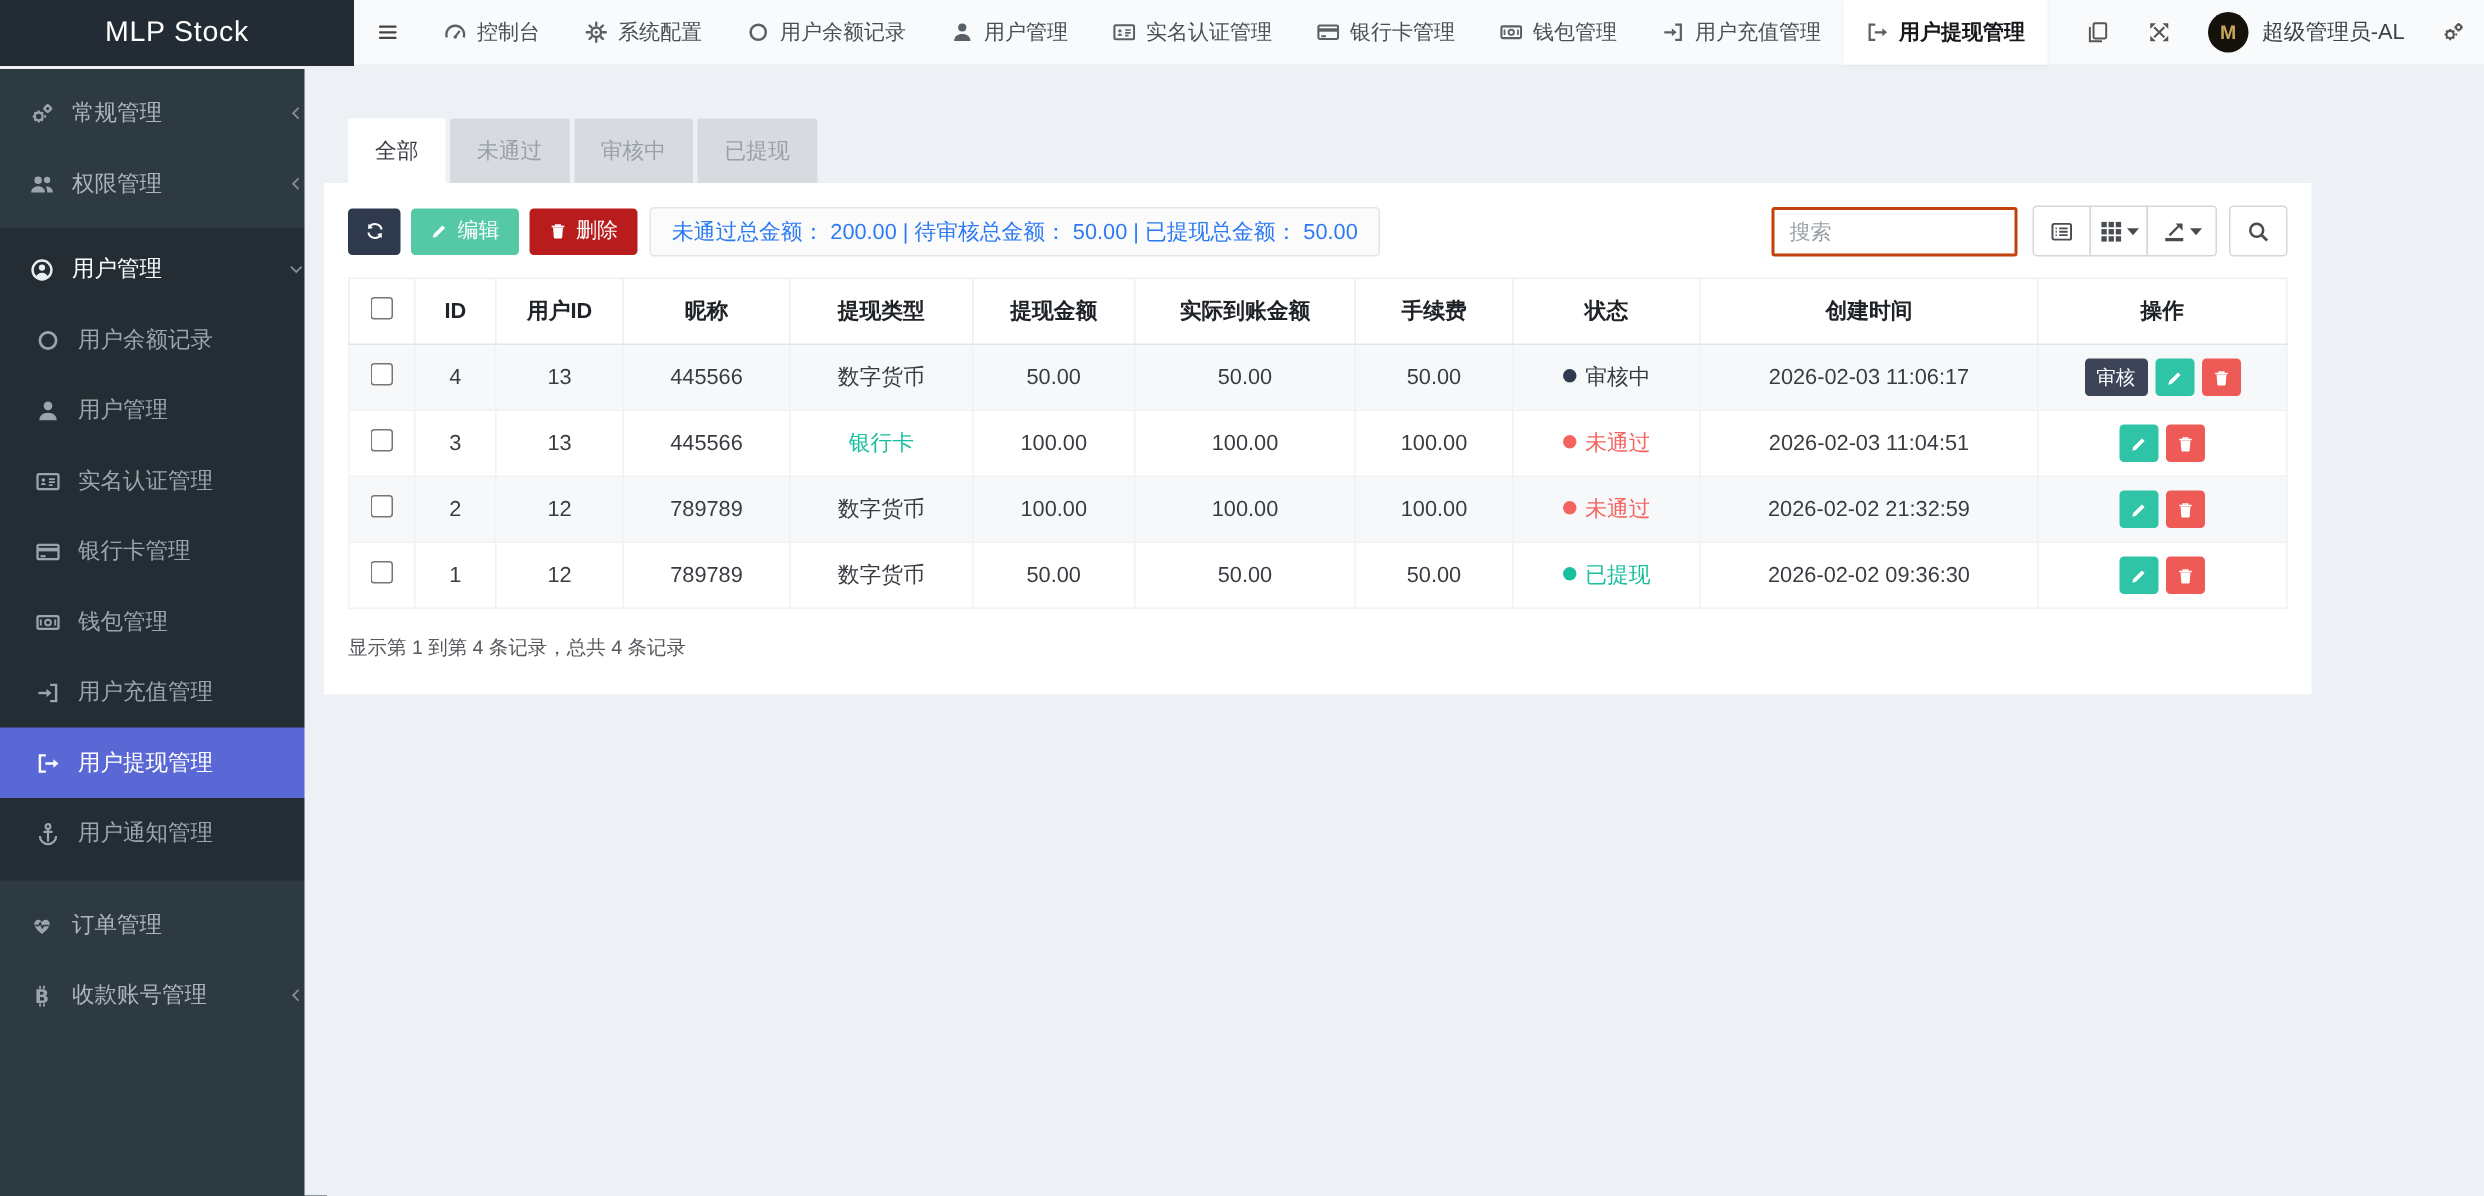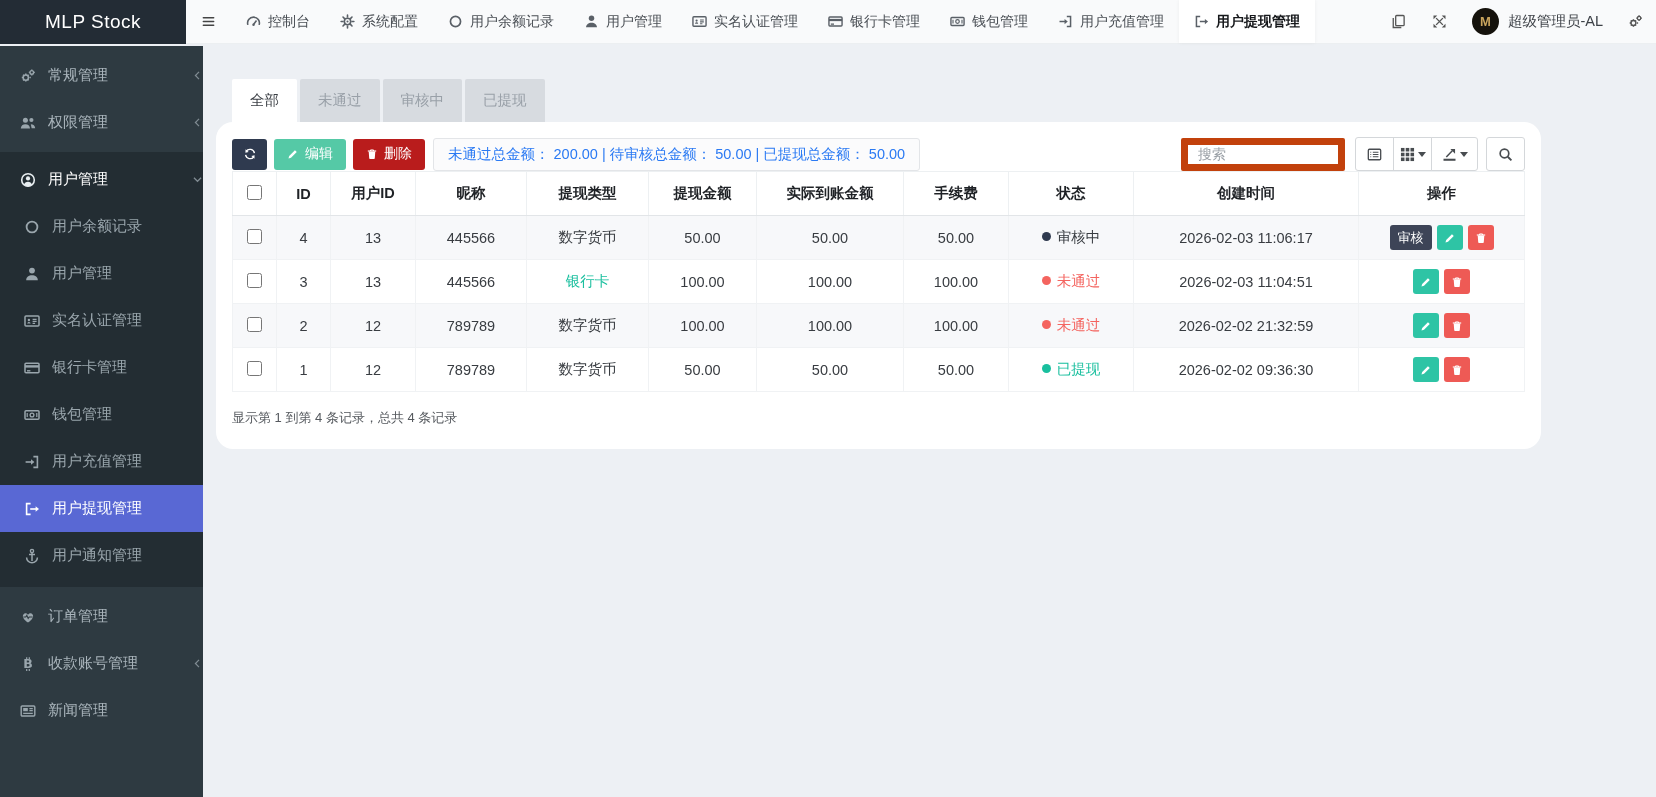--- a/index.html
+++ b/index.html
@@ -1,21 +1,21 @@
 <!DOCTYPE html>
 <html><head>
 <meta charset="utf-8">
 <style>
   * { margin:0; padding:0; box-sizing:border-box; }
   html,body { width:1656px; height:797px; overflow:hidden;
     font-family:"Liberation Sans","DejaVu Sans",sans-serif; background:#edf0f4; }
 
   
   .topbar { position:absolute; top:0; left:0; width:1656px; height:44px; display:flex; z-index:5; }
-  .logo { width:186px; height:44px; background:#232c35; color:#fff; font-size:19px;
+  .logo { width:236px; height:44px; background:#232c35; color:#fff; font-size:19px;
     display:flex; align-items:center; justify-content:center; letter-spacing:.5px; }
   .topnav { flex:1; background:#f9fafb; border-bottom:1px solid #eceff1; display:flex; align-items:stretch; }
   .nav-toggle { display:flex; align-items:center; padding:0 15px; color:#444; cursor:pointer; }
   .nav-item { display:flex; align-items:center; gap:7px; padding:0 15px; font-size:14px; color:#4a4f55; cursor:pointer; white-space:nowrap; }
   .nav-item .ic { color:#5a6067; }
   .nav-item.active { background:#ffffff; color:#16181b; font-weight:bold; box-shadow:0 0 4px rgba(0,0,0,.05); }
   .top-right { margin-left:auto; display:flex; align-items:stretch; }
   .icon-btn { display:flex; align-items:center; padding:0 13px; color:#555; cursor:pointer; }
   .user-menu { display:flex; align-items:center; gap:9px; padding:0 12px; cursor:pointer; }
   .avatar { width:27px; height:27px; border-radius:50%; background:#15120c; color:#c9a45c;
@@ -35,47 +35,47 @@
   .side-item.sub { padding-left:23px; color:#9aa6ad; }
   .side-item.active { background:#5968d4; color:#fff; }
   .side-item.active .sic { color:#fff; }
 
   
   .content { position:absolute; left:203px; top:44px; width:1438px; height:753px; background:#edf0f4; }
   .tabs { margin:35px 0 0 29px; display:flex; }
   .tab { padding:12px 18px 12px; font-size:14.5px; background:#d7dbe0; color:#99a0a8;
     margin-right:3px; border-radius:2px 2px 0 0; cursor:pointer; }
   .tab.active { background:#ffffff; color:#3a3e44; }
-  .panel { margin-left:13px; width:1325px; background:#fff; padding:15px 16px 22px;border-radius:17px; }
+  .panel { margin-left:13px; width:1325px; background:#fff; padding:15px 16px 22px; }
 
   
   .toolbar { display:flex; align-items:center; }
   .btn { border:none; display:inline-flex; align-items:center; justify-content:center; gap:6px;
     height:31px; border-radius:3px; color:#fff; font-size:14px; cursor:pointer;
     font-family:"Liberation Sans","DejaVu Sans",sans-serif; }
   .btn-refresh { width:35px; background:#2f3a4f; margin-right:7px; }
   .btn-edit { background:#55c9a6; padding:0 13px; margin-right:7px; }
   .btn-del { background:#b91c1c; padding:0 13px; margin-right:8px;align-items:center; }
   .summary { height:33px; display:flex; align-items:center; padding:0 14px; border:1px solid #e3e5e8;
     background:#fbfbfc; border-radius:3px; color:#2b7af3; font-size:14.5px; }
   .tb-right { margin-left:auto; display:flex; align-items:center; }
-  .search-input { width:164px; height:33px; border:7px solid #c2410c; border-radius:2px;
+  .search-input { width:164px; height:33px; border:2px solid #c2410c; border-radius:2px;
     padding:0 10px; font-size:14px; color:#333; outline:none; margin-right:10px;
     font-family:"Liberation Sans","DejaVu Sans",sans-serif; }
   .search-input::placeholder { color:#9aa0a6; }
   .btn-group { display:flex; }
   .tbtn { width:39px; height:34px; background:#fff; border:1px solid #d4d7da; color:#484c50;
     display:flex; align-items:center; justify-content:center; gap:3px; cursor:pointer; }
   .btn-group .tbtn + .tbtn { margin-left:-1px; }
   .btn-group .tbtn:first-child { border-radius:3px 0 0 3px; }
   .btn-group .tbtn:last-child { border-radius:0 3px 3px 0; width:47px; }
   .tbtn.single { border-radius:3px; margin-left:8px; }
 
   
-  table { width:100%; border-collapse:collapse; margin-top:0; table-layout:fixed; }
+  table { width:100%; border-collapse:collapse; margin-top:14px; table-layout:fixed; }
   th { height:44px; font-size:14.5px; color:#1f2226; font-weight:bold; text-align:center;
     border:1px solid #edf0f2; border-bottom:1px solid #e2e5e8; background:#fff; }
   td { height:44px; font-size:14.5px; color:#383c41; text-align:center; border:1px solid #f0f2f4; }
   tbody tr:nth-child(odd) td { background:#f7f8fa; }
   input[type=checkbox] { width:15px; height:15px; cursor:pointer; }
   .dot { display:inline-block; width:9px; height:9px; border-radius:50%; margin-right:6px; vertical-align:1px; }
   .dot-pending { background:#2f3a4f; } .st-pending { color:#383c41; }
   .dot-rejected { background:#f4645f; } .st-rejected { color:#f4645f; }
   .dot-done { background:#19bf9e; } .st-done { color:#19bf9e; }
   .type-link { color:#19bf9e; cursor:pointer; }
@@ -486,28 +486,20 @@
           <svg class="ic16">
             <use href="#i-bitcoin"></use>
           </svg>
         </span>
         <span>收款账号管理</span>
         <span class="chev">
           <svg class="ic11">
             <use href="#i-chevl"></use>
           </svg>
         </span>
-      </div>
-    <div class="side-item">
-        <span class="sic">
-          <svg class="ic16">
-            <use href="#i-news"></use>
-          </svg>
-        </span>
-        <span>新闻管理</span>
       </div>
   </div>
 </div>
 
 <div class="content">
   <div class="tabs">
     <div class="tab active">全部</div>
     <div class="tab">未通过</div>
     <div class="tab">审核中</div>
     <div class="tab">已提现</div>

